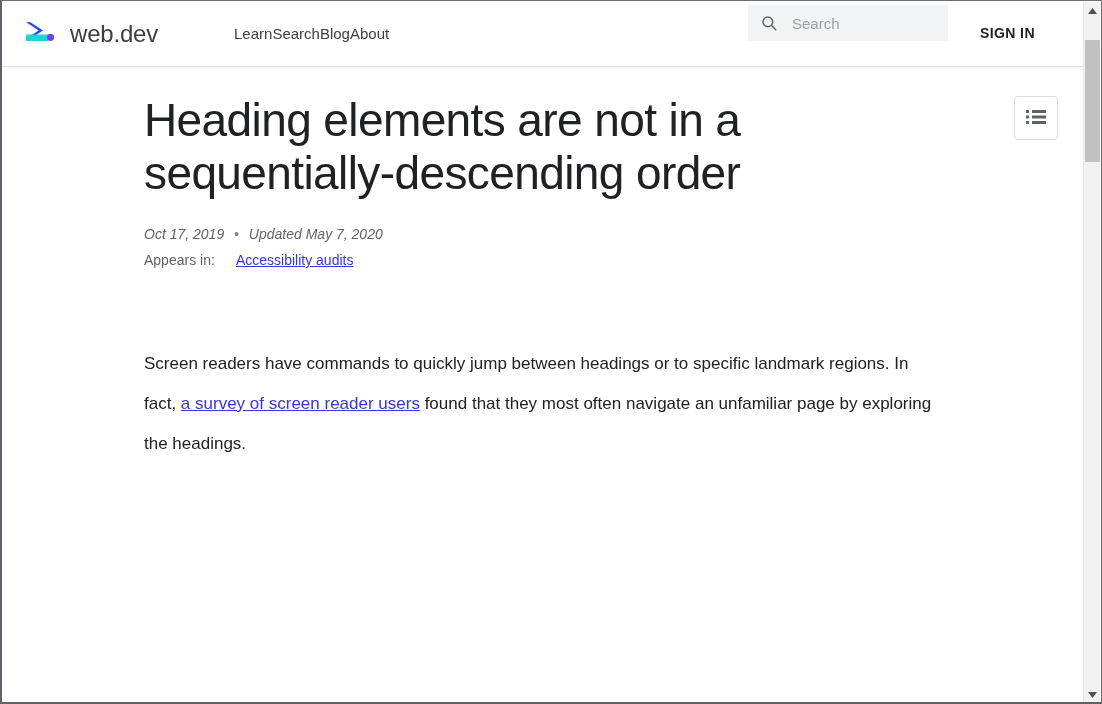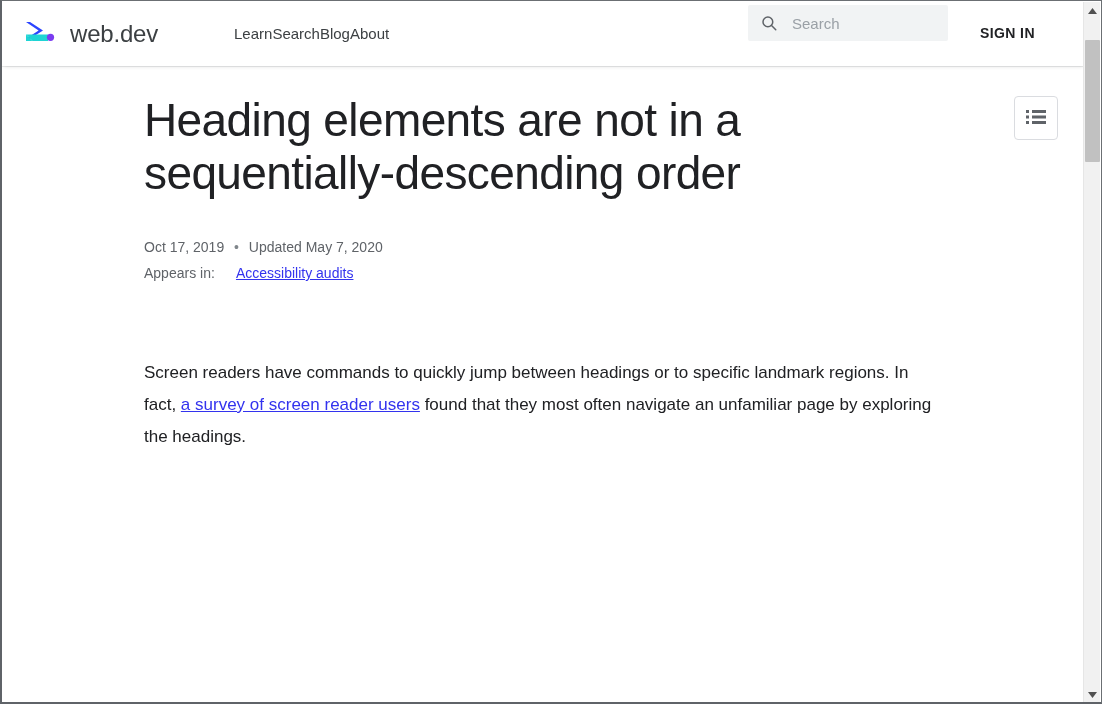--- a/index.html
+++ b/index.html
@@ -133,43 +133,44 @@
     line-height: 53px;
     font-weight: 400;
     color: #202124;
     letter-spacing: -0.6px;
     margin: 0;
     padding-top: 28px;
     max-width: 640px;
   }
 
   #byline {
-    margin-top: 35px;
+    margin-top: 22px;
     font-size: 14px;
     color: #5f6368;
     line-height: 24px;
+    font-style: italic;
   }
   #byline .dot { margin: 0 6px; color: #80868b; }
   #appears-row {
     margin-top: 2px;
     font-size: 14px;
     color: #5f6368;
     line-height: 24px;
   }
   #appears-row .label { margin-right: 18px; }
 
   a.inline-link {
     color: #3333ee;
     cursor: pointer;
   }
 
   #body-copy { margin-top: 72px; max-width: 790px; }
   .para {
     font-size: 17px;
-    line-height: 32px;
+    line-height: 40px;
     color: #202124;
     margin: 0 0 41px 0;
   }
 
   #section-heading {
     font-size: 25px;
     line-height: 32px;
     font-weight: 400;
     color: #202124;
     margin: 0;

